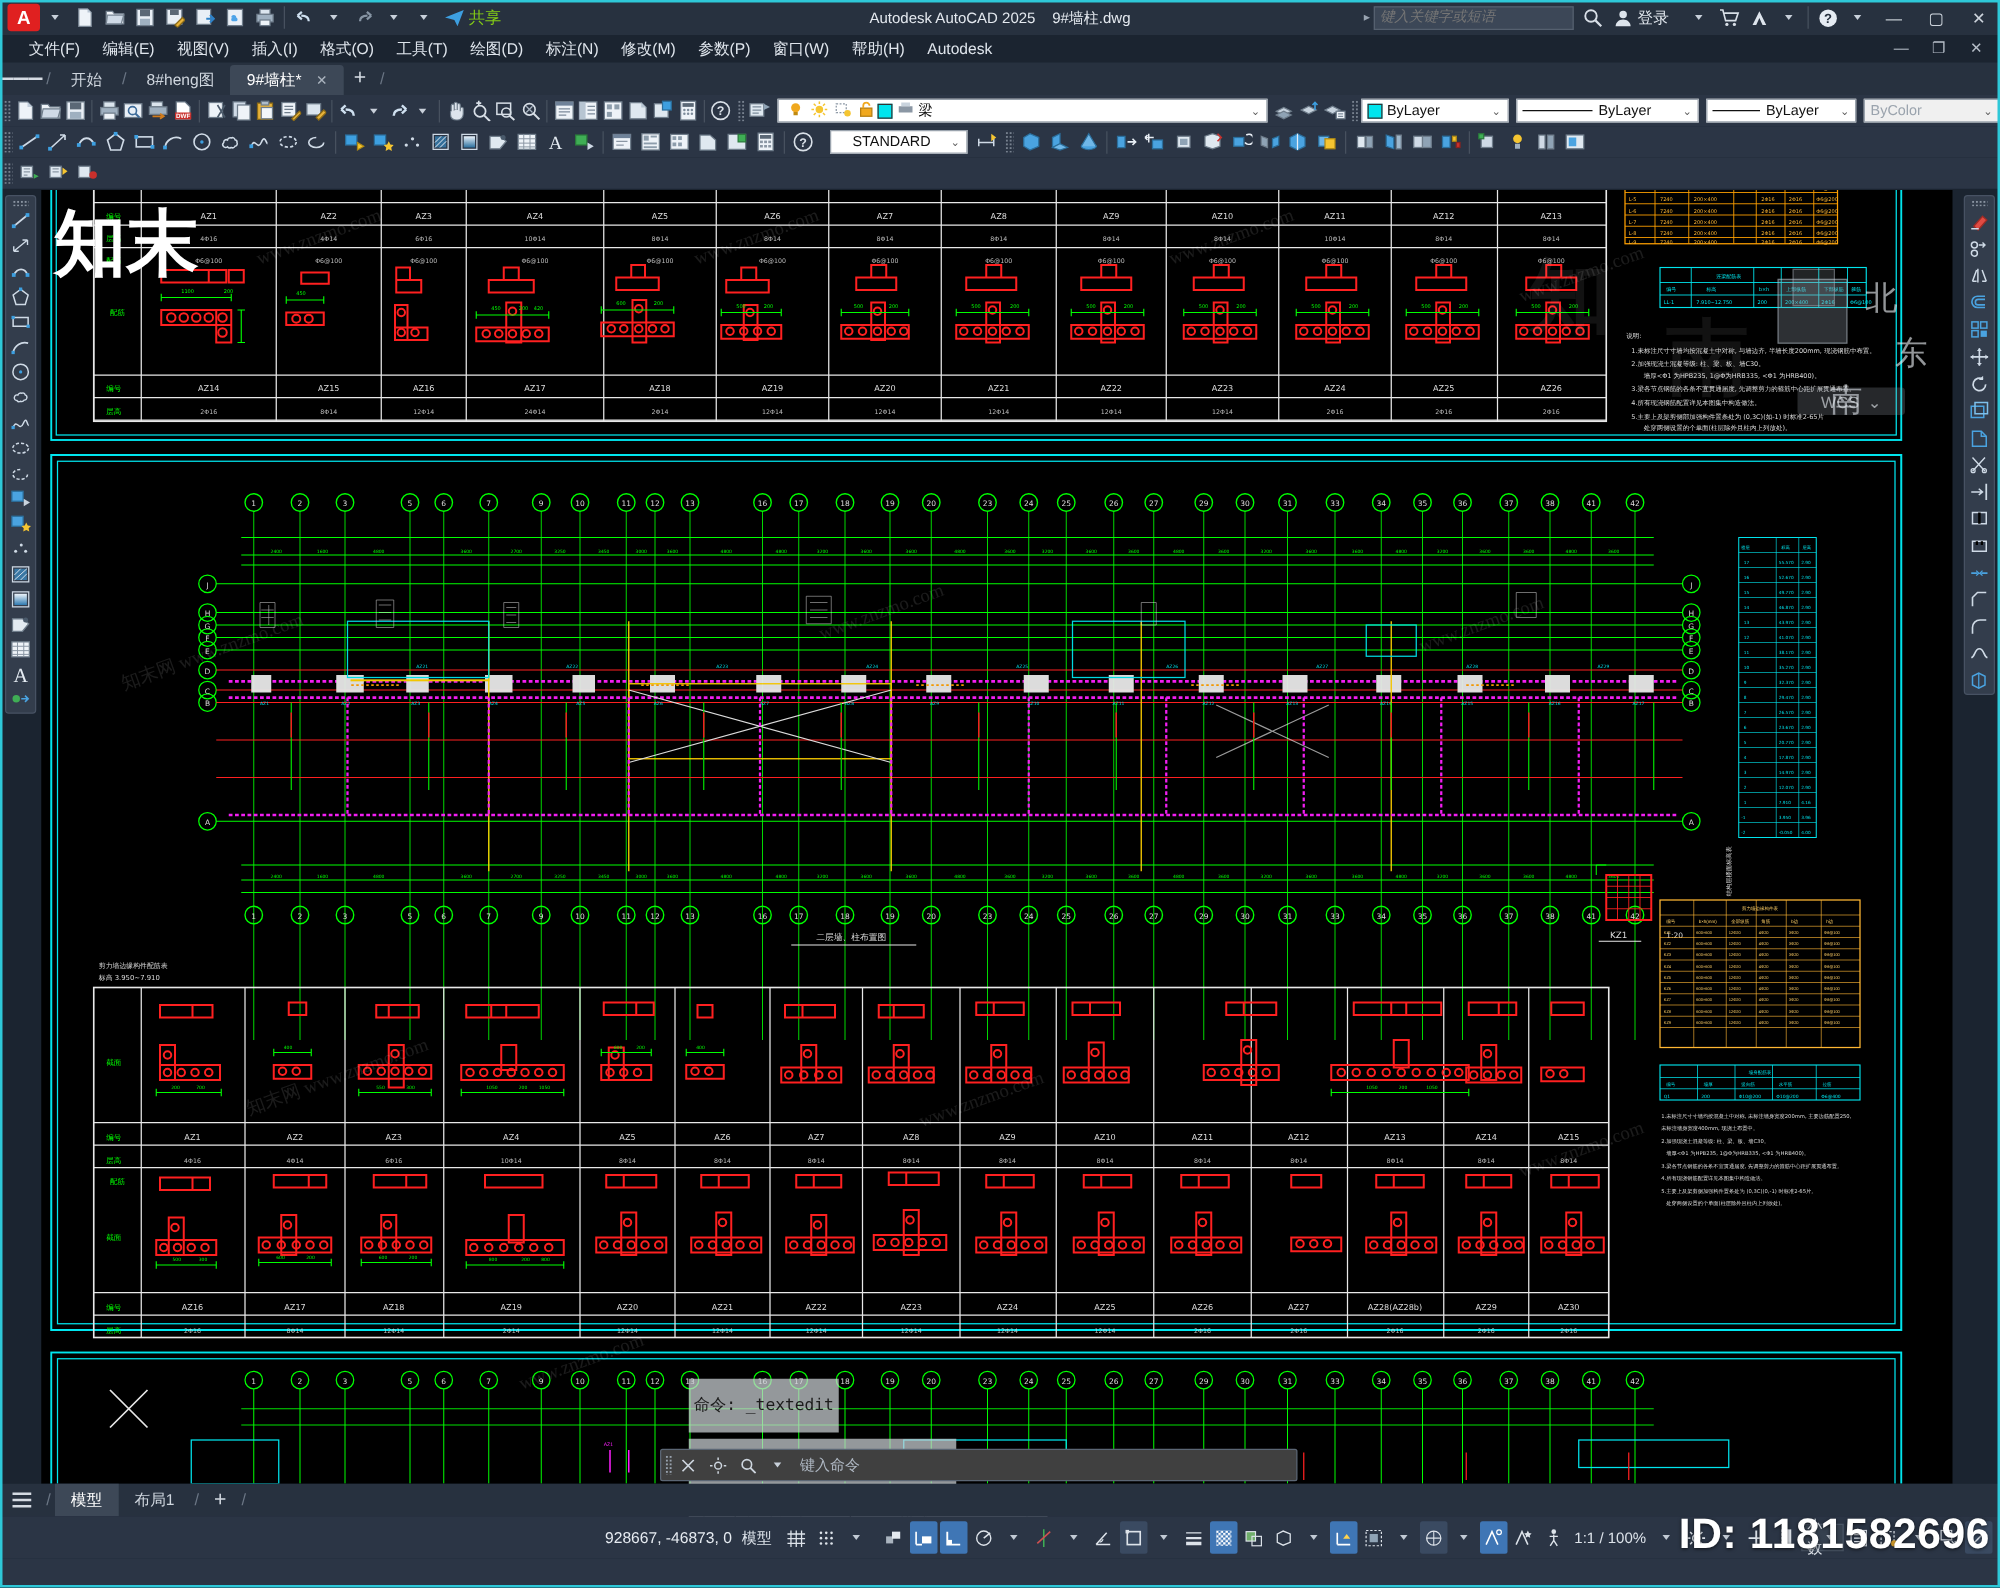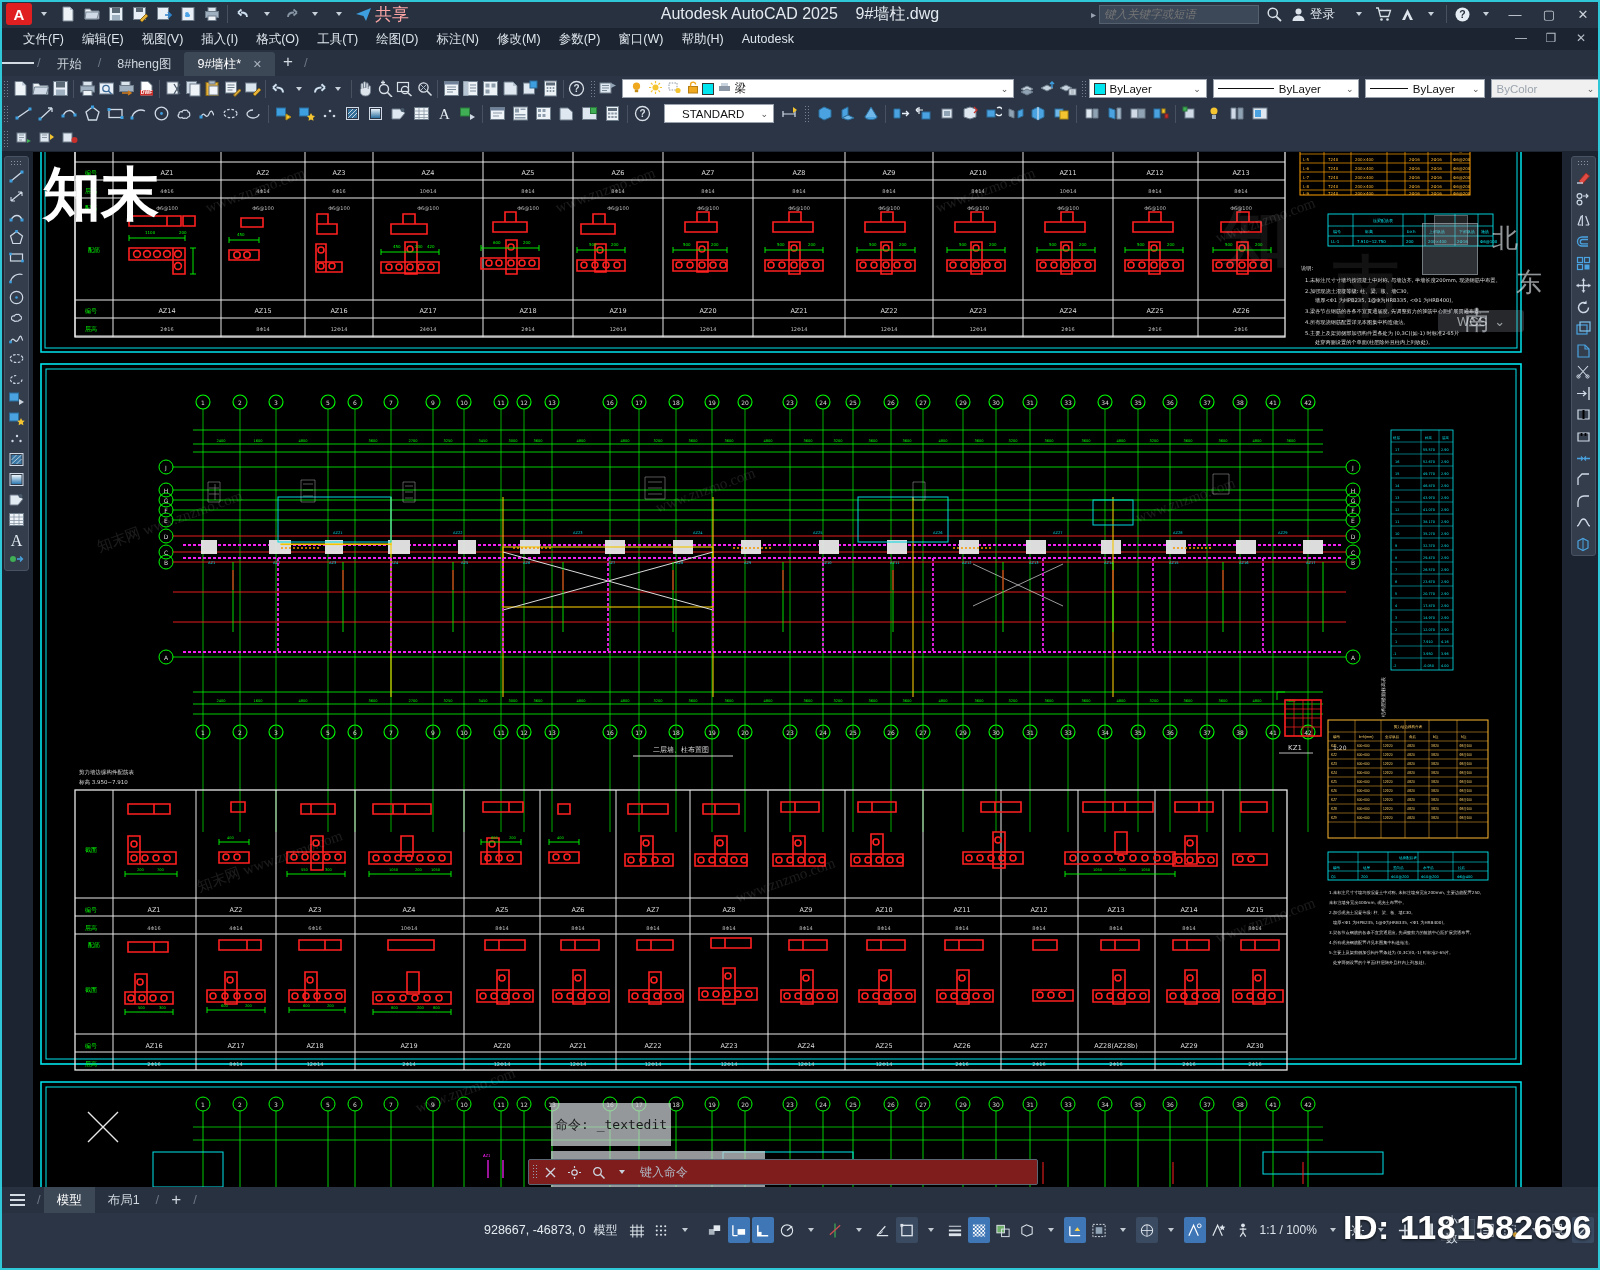--- a/index.html
+++ b/index.html
@@ -11,21 +11,21 @@
     background:#27313f; display:flex; align-items:center; }
   .qa-icon { width:22px; height:22px; margin:0 1px; display:flex;
     align-items:center; justify-content:center; border-radius:2px; }
   .qa-icon svg { display:block; }
   #applogo { width:26px; height:22px; margin-left:6px; background:#e02020;
     border-radius:3px; color:#fff; font-weight:bold; font-size:15px;
     display:flex; align-items:center; justify-content:center; }
   .tri-dn { width:0;height:0;border-left:3.5px solid transparent;
     border-right:3.5px solid transparent;border-top:4px solid #c8d0da; }
   #apptitle { position:absolute; left:0; top:0; width:1600px; height:28px;
-    line-height:28px; text-align:center; color:#e4e9ef; font-size:16px;
+    line-height:28px; text-align:center; color:#e4e9ef; font-size:12px;
     pointer-events:none; }
   #tb-right { position:absolute; right:0; top:0; height:28px; display:flex;
     align-items:center; }
   #searchbox { width:160px; height:19px; background:#3c4757; border:1px solid #55606f;
     color:#9aa5b3; font-size:11.5px; padding:0 4px; font-style:italic; }
   .winbtn { width:34px; height:28px; display:flex; align-items:center;
     justify-content:center; color:#ccd3db; font-size:13px; }
   .winbtn2 { width:30px; height:20px; display:flex; align-items:center;
     justify-content:center; color:#b6bec8; font-size:12px; }
   #tb-right2 { position:absolute; right:4px; top:28px; height:20px; display:flex; }
@@ -108,21 +108,21 @@
   #wcsbtn { position:absolute; right:38px; top:158px; width:86px; height:22px;
     background:rgba(150,160,172,.25); border-radius:3px; color:rgba(235,240,245,.6);
     font-size:13px; display:flex; align-items:center; justify-content:center; gap:7px; }
 
   
   #cmdhist { position:absolute; left:551px; top:1103px; width:auto;
     font-family:"DejaVu Sans Mono", monospace; font-size:13px; line-height:19px; }
   #cmdhist div { background:rgba(205,210,215,.72); color:#1b1b1b;
     display:inline-block; padding:12px 4px; margin-bottom:5px; white-space:nowrap; }
   #cmdbar { position:absolute; left:528px; top:1159px; width:510px; height:26px;
-    background:#7f1d1d; border:1px solid #5b6674; display:flex; align-items:center;
+    background:#404040; border:1px solid #5b6674; display:flex; align-items:center;
     border-radius:2px; }
   #cmdbar .cicon { width:24px; height:24px; display:flex; align-items:center;
     justify-content:center; }
   #cmdinput { flex:1; color:#aeb7c2; font-size:12px; padding-left:6px; }
   .cmdgrip { width:6px; height:16px; margin-left:3px;
     background-image:radial-gradient(#98a2ae 40%, transparent 41%);
     background-size:3px 3px; }
 
   
   #modelbar { position:absolute; left:0; top:1187px; width:1600px; height:26px;
@@ -228,21 +228,21 @@
       <span class="tri-dn"></span>
     </div>
   <div class="qa-icon">
       <span class="tri-dn"></span>
     </div>
   <div class="qa-icon">
     <svg width="17" height="15" viewBox="0 0 17 15">
         <path d="M1 7L16 1l-5 13-2.5-5z" fill="#3d9fe0"></path>
       </svg>
     </div>
-  <div style="color:#fca5a5;font-size:17px;margin-right:8px">共享</div>
+  <div style="color:#84cc16;font-size:13px;margin-right:8px">共享</div>
 
   <div id="apptitle">
     <span>Autodesk AutoCAD 2025</span>
     &nbsp;&nbsp;&nbsp;<span>9#墙柱.dwg</span>
   </div>
 
   <div id="tb-right">
     <span style="color:#98a3b0;font-size:10px;margin-right:3px">▸</span>
     <input id="searchbox" readonly="" placeholder="键入关键字或短语" style="">
     <div class="qa-icon" style="margin-left:4px">

